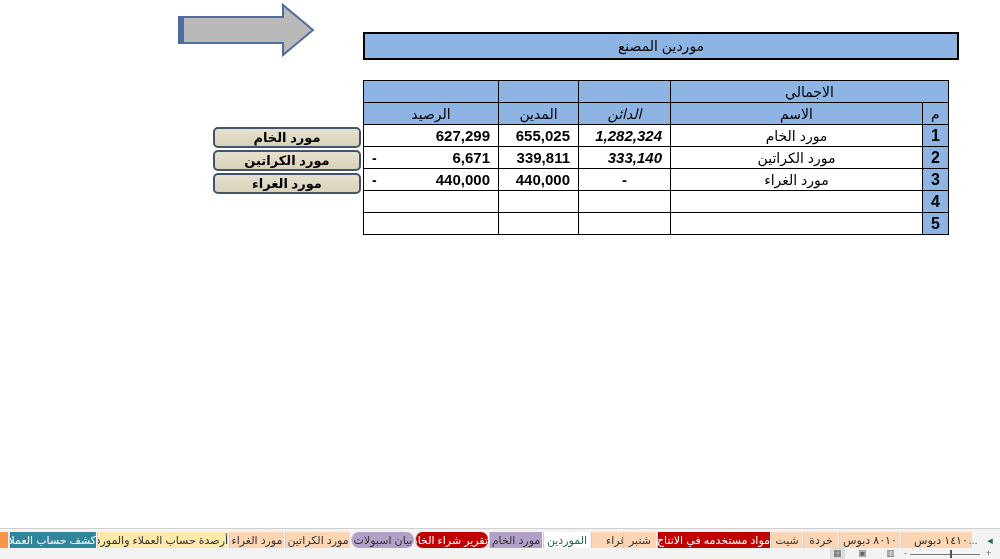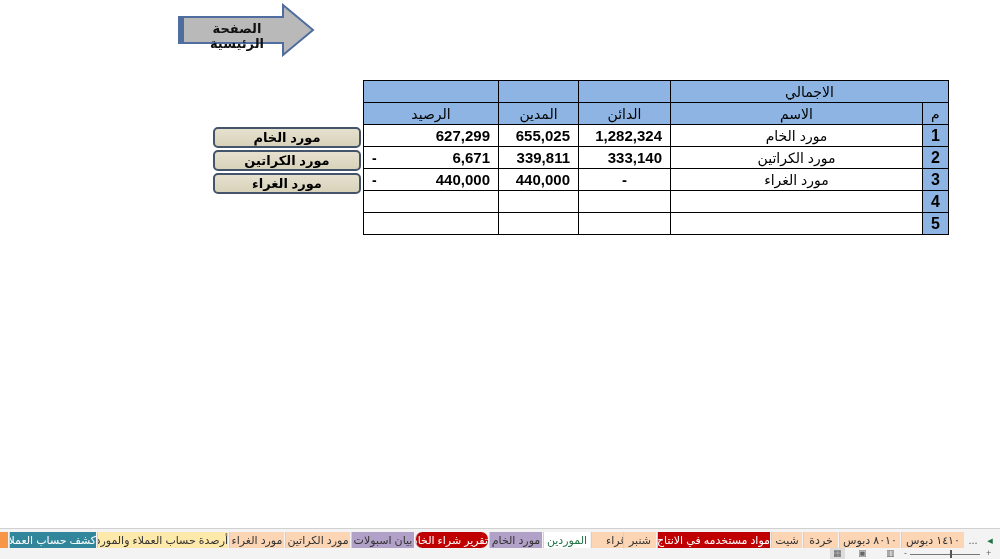--- a/index.html
+++ b/index.html
@@ -32,21 +32,21 @@
   }
   table.grid td {
     border:1.5px solid #000; height:22px; padding:0 8px; box-sizing:border-box;
   }
   .hdr td { background:#8db4e2; }
   .row td { background:#fff; }
   .row td.num-cell { background:#8db4e2; }
   .total td { background:#8db4e2; }
   .c-bal { width:135px; }
   .c-deb { width:80px; }
-  .c-cred { width:92px; }
+  .c-cred { width:92px;font-style:italic; }
   .c-name { width:252px; }
   .c-idx { width:25px; }
   .txt-c { text-align:center; direction:rtl; }
   .num { text-align:right; font-weight:bold; font-size:15px; }
   .idx { text-align:center; font-weight:bold; font-size:16px; }
   .bal-wrap { display:flex; justify-content:space-between; align-items:center; }
   .dash-left { font-weight:bold; }
 
   
   .side-btn {
@@ -75,23 +75,23 @@
 </head>
 <body>
 
 <div class="sheet">
 
   <div class="home-arrow">
     <svg width="138" height="54" viewBox="0 0 138 54">
       <polygon points="2,14 106,14 106,2 136,27 106,52 106,40 2,40" fill="#b9b9b9" stroke="#4f6d9e" stroke-width="2"></polygon>
       <rect x="3" y="15" width="4" height="24" fill="#4f6d9e"></rect>
     </svg>
-    <div class="lbl">الصفحة الرئيسية</div>
   </div>
 
+  <div class="title-bar">موردين المصنع</div>
 
   <table class="grid">
     <tbody>
         <tr class="hdr">
       <td class="c-bal"></td>
       <td class="c-deb"></td>
       <td class="c-cred"></td>
       <td class="c-name txt-c" colspan="2">الاجمالي</td>
     </tr>
     <tr class="hdr">
@@ -160,31 +160,31 @@
   <div class="side-btn" style="top:150px">مورد الكراتين</div>
   <div class="side-btn" style="top:173px">مورد الغراء</div>
 </div>
 
 <div class="tabbar">
   <div class="tab" style="left:0;width:8px;background:#f79646;border:none"></div>
   <div class="tab" style="left: 9px; width: 86px; background: rgb(49, 134, 155); color: rgb(255, 255, 255);">كشف حساب العملاء</div>
   <div class="tab" style="left: 97px; width: 130px; background: rgb(253, 233, 169); color: rgb(51, 51, 51);">أرصدة حساب العملاء والموردين</div>
   <div class="tab" style="left: 229px; width: 54px; background: rgb(252, 213, 180); color: rgb(51, 51, 51);">مورد الغراء</div>
   <div class="tab" style="left: 285px; width: 64px; background: rgb(252, 213, 180); color: rgb(51, 51, 51);">مورد الكراتين</div>
-  <div class="tab" style="left: 351px; width: 62px; background: rgb(177, 160, 199); color: rgb(51, 51, 51);">بيان اسبولات</div>
+  <div class="tab" style="left: 351px; width: 62px; background: rgb(177, 160, 199); color: rgb(51, 51, 51); border-radius: 8px;">بيان اسبولات</div>
   <div class="tab" style="left: 415px; width: 72px; background: rgb(192, 0, 0); color: rgb(255, 255, 255); border-radius: 7px;">تقرير شراء الخام</div>
   <div class="tab" style="left: 489px; width: 52px; background: rgb(177, 160, 199); color: rgb(51, 51, 51);">مورد الخام</div>
   <div class="tab" style="left: 543px; width: 46px; border-bottom: 2px solid rgb(33, 115, 70); background: rgb(255, 255, 255); color: rgb(33, 115, 70);">الموردين</div>
   <div class="tab" style="left: 591px; width: 30px; background: rgb(252, 213, 180); color: rgb(51, 51, 51); padding-left: 9px;">غراء</div>
   <div class="tab" style="left: 623px; width: 32px; background: rgb(252, 213, 180); color: rgb(51, 51, 51);">شنبر</div>
   <div class="tab" style="left: 657px; width: 112px; background: rgb(192, 0, 0); color: rgb(255, 255, 255);">مواد مستخدمه في الانتاج</div>
   <div class="tab" style="left: 771px; width: 30px; background: rgb(252, 213, 180); color: rgb(51, 51, 51);">شيت</div>
   <div class="tab" style="left: 803px; width: 34px; background: rgb(252, 213, 180); color: rgb(51, 51, 51);">خردة</div>
   <div class="tab" style="left: 839px; width: 60px; background: rgb(252, 213, 180); color: rgb(51, 51, 51);">٨٠١٠ دبوس</div>
-  <div class="tab" style="left: 901px; width: 62px; background: rgb(252, 213, 180); color: rgb(51, 51, 51);">١٤١٠ دبوس</div>
+  <div class="tab" style="left: 901px; width: 62px; background: rgb(252, 213, 180); color: rgb(51, 51, 51); padding-left: 8px;">١٤١٠ دبوس</div>
   <div class="tab" style="left:965px;width:16px;border:none;color:#555">...</div>
   <div class="tab" style="left:984px;width:12px;border:none;color:#217346">◂</div>
 </div>
 
 <div class="statusbar">
   <span class="sb-icon" style="left:830px;background:#dcdcdc;padding:0 3px">▦</span>
   <span class="sb-icon" style="left:858px">▣</span>
   <span class="sb-icon" style="left:886px">▥</span>
   <span class="sb-icon" style="left:904px">-</span>
   <div class="zoom-line"></div>

